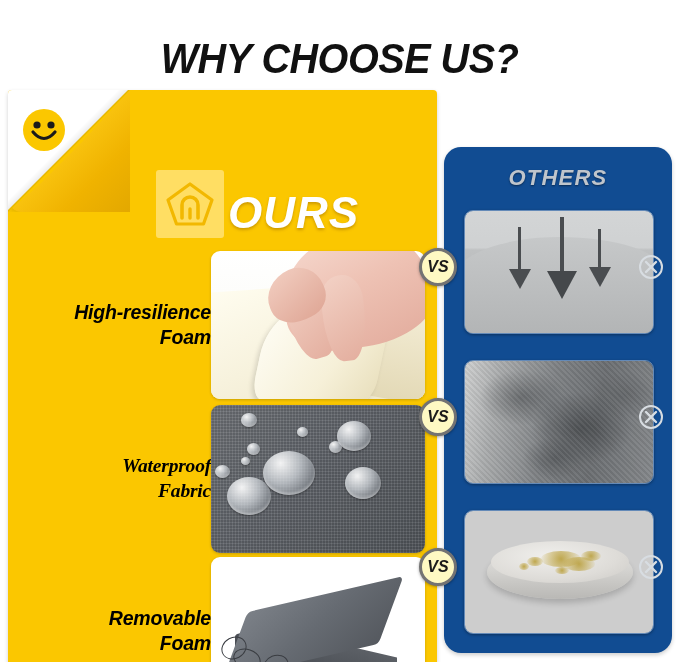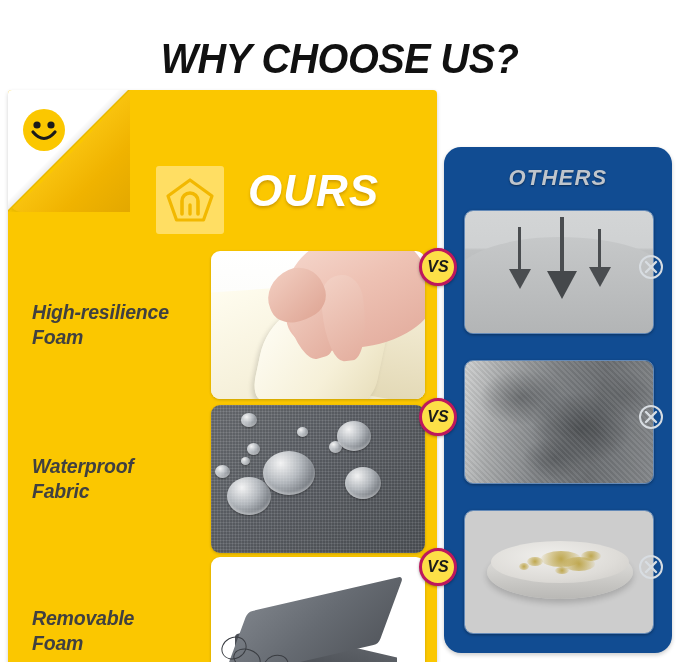--- a/index.html
+++ b/index.html
@@ -51,47 +51,48 @@
     clip-path:polygon(0 0,122px 0,0 122px);
     pointer-events:none;
   }
   .smiley{
     position:absolute;left:14px;top:18px;width:44px;height:44px;
   }
 
   
   .ours-head{
     position:absolute;left:148px;top:76px;width:270px;height:72px;
-    display:flex;align-items:flex-start;gap:24px;
+    display:flex;align-items:flex-end;gap:4px;
   }
   .house-badge{
     width:68px;height:68px;flex:0 0 68px;
     background:#FFDE63;border-radius:3px;
     display:flex;align-items:center;justify-content:center;
   }
   .ours-word{
     font-size:44px;font-weight:bold;font-style:italic;color:#ffffff;
     letter-spacing:1px;
     text-shadow:0 2px 3px rgba(150,100,0,.45);
   }
 
   
   .feat{
     position:absolute;left:10px;width:419px;height:150px;
     display:flex;align-items:center;
   }
   .feat-1{top:160px;}
-  .feat-2{top:314px;}
+  .feat-2{top:314px;font-family:Liberation Serif, serif;}
   .feat-3{top:466px;}
   .feat-label{
     width:193px;flex:0 0 193px;
     padding-left:14px;box-sizing:border-box;
     font-size:19.5px;font-weight:bold;font-style:italic;
-    color:#404040;line-height:1.28;
+    color:#000000;line-height:1.28;
     letter-spacing:-0.2px;
+    text-align:right;
   }
   .feat-img{
     width:214px;height:148px;flex:0 0 214px;
     border-radius:9px;overflow:hidden;position:relative;
     background:#ffffff;
     box-shadow:0 1px 3px rgba(0,0,0,.2);
   }
 
   
   .img-foam{background:linear-gradient(180deg,#ffffff 0%,#fbfbf7 55%,#e9e9e6 100%);}
@@ -247,22 +248,22 @@
     border-radius:50%;
   }
   .stain{
     position:absolute;border-radius:50%;
     background:radial-gradient(circle,rgba(186,160,62,.9),rgba(196,172,82,.45) 60%,transparent 100%);
   }
 
   
   .vs{
     position:absolute;width:38px;height:38px;border-radius:50%;
-    background:#fde047;
-    border:3px solid #be185d;
+    background:#fef9c3;
+    border:3px solid #737373;
     box-sizing:border-box;
     display:flex;align-items:center;justify-content:center;
     font-size:16px;font-weight:bold;font-style:italic;color:#1a1a1a;
     box-shadow:0 1px 3px rgba(0,0,0,.35);
     z-index:5;
   }
   .vs-1{left:419px;top:216px;}
   .vs-2{left:419px;top:366px;}
   .vs-3{left:419px;top:516px;}
 

